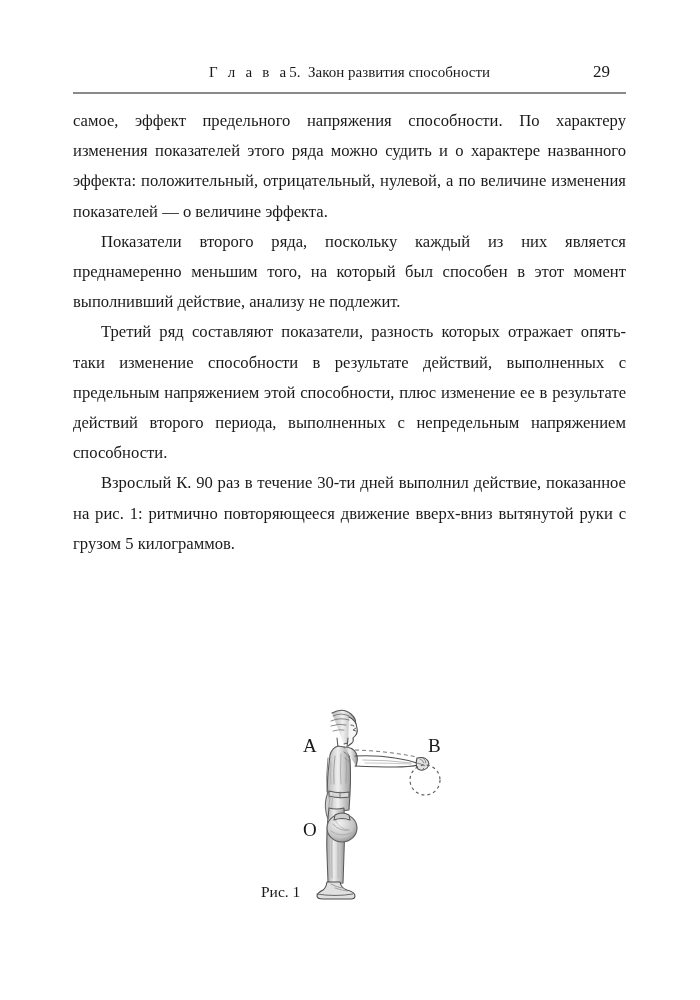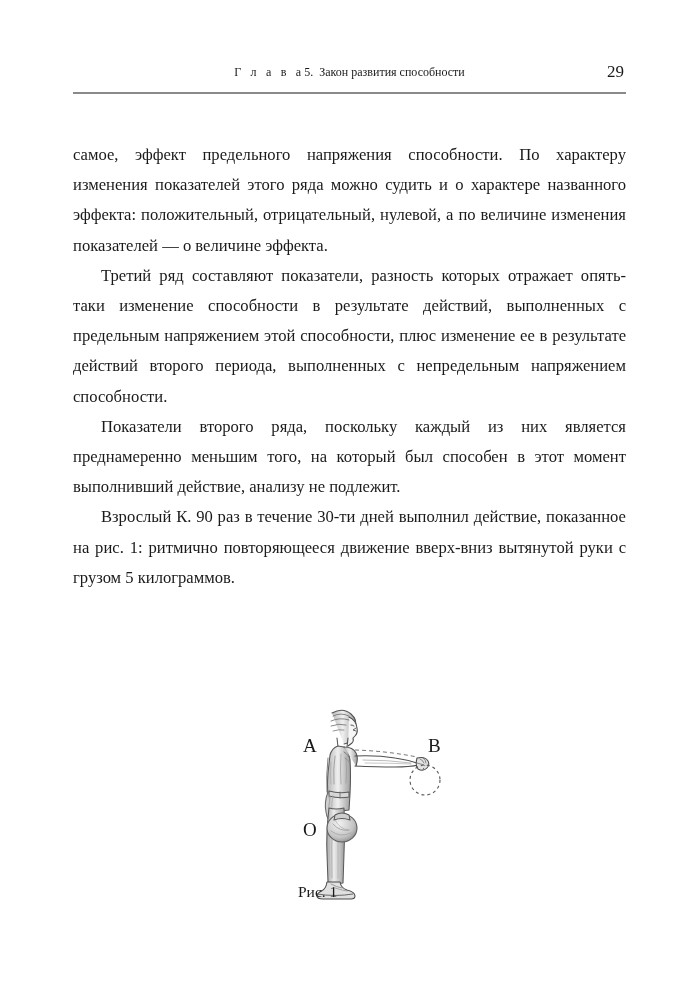--- a/index.html
+++ b/index.html
@@ -30,33 +30,33 @@
     position: absolute;
     left: 73px;
     top: 62px;
     width: 553px;
     height: 26px;
     display: flex;
     align-items: baseline;
     justify-content: center;
   }
   .header-title {
-    font-size: 12px;
+    font-size: 15px;
     line-height: 20px;
     white-space: pre;
   }
   .header-title .chapter-word {
     letter-spacing: 3.2px;
   }
   .header-title .chapter-num {
     letter-spacing: 0;
   }
   .header-page-num {
     position: absolute;
-    right: 2px;
+    right: 16px;
     top: 0;
     font-size: 17px;
     line-height: 20px;
   }
   .header-rule {
     position: absolute;
     left: 73px;
     top: 92px;
     width: 553px;
     height: 2px;
@@ -66,21 +66,20 @@
   
   .body-text {
     position: absolute;
     left: 73px;
     top: 106px;
     width: 553px;
     font-size: 16.6px;
     line-height: 30.2px;
     text-align: justify;
     text-justify: inter-word;
-    margin-top: 34px;
   }
   .body-text p {
     margin: 0;
     text-indent: 28px;
   }
   .body-text p.no-indent {
     text-indent: 0;
   }
 
   
@@ -106,38 +105,37 @@
   .fig-label-b { left: 183px; top: 36px; }
   .fig-label-o { left: 58px;  top: 120px; }
   .fig-caption {
     position: absolute;
     left: 16px;
     top: 183px;
     font-size: 15.5px;
     line-height: 18px;
     color: #1a1a1a;
     white-space: pre;
-    margin-left: 37px;
   }
 </style>
 </head>
 <body>
 
 <div class="page">
 
   <div class="header">
     <div class="header-title"><span class="chapter-word">Г л а в а</span><span class="chapter-num">5.</span>&nbsp;&nbsp;<span class="chapter-title">Закон развития способности</span></div>
     <div class="header-page-num">29</div>
   </div>
   <div class="header-rule"></div>
 
   <div class="body-text">
     <p class="no-indent">самое, эффект предельного напряжения способности. По характеру изменения показателей этого ряда можно судить и о характере названного эффекта: положительный, отрицательный, нулевой, а по величине изменения показателей — о величине эффекта.</p>
+    <p>Показатели второго ряда, поскольку каждый из них является преднамеренно меньшим того, на который был способен в этот момент выполнивший действие, анализу не подлежит.</p>
     <p>Третий ряд составляют показатели, разность которых отражает опять-таки изменение способности в результате действий, выполненных с предельным напряжением этой способности, плюс изменение ее в результате действий второго периода, выполненных с непредельным напряжением способности.</p>
-    <p>Показатели второго ряда, поскольку каждый из них является преднамеренно меньшим того, на который был способен в этот момент выполнивший действие, анализу не подлежит.</p>
     <p>Взрослый К. 90 раз в течение 30-ти дней выполнил действие, показанное на рис. 1: ритмично повторяющееся движение вверх-вниз вытянутой руки с грузом 5 килограммов.</p>
   </div>
 
   <div class="figure-area">
 
     <svg class="figure-svg" width="230" height="230" viewBox="0 0 230 230">
       <defs>
         <linearGradient id="shade" x1="0" y1="0" x2="1" y2="0">
           <stop offset="0%" stop-color="#b9b9b9"></stop>
           <stop offset="45%" stop-color="#efefef"></stop>

